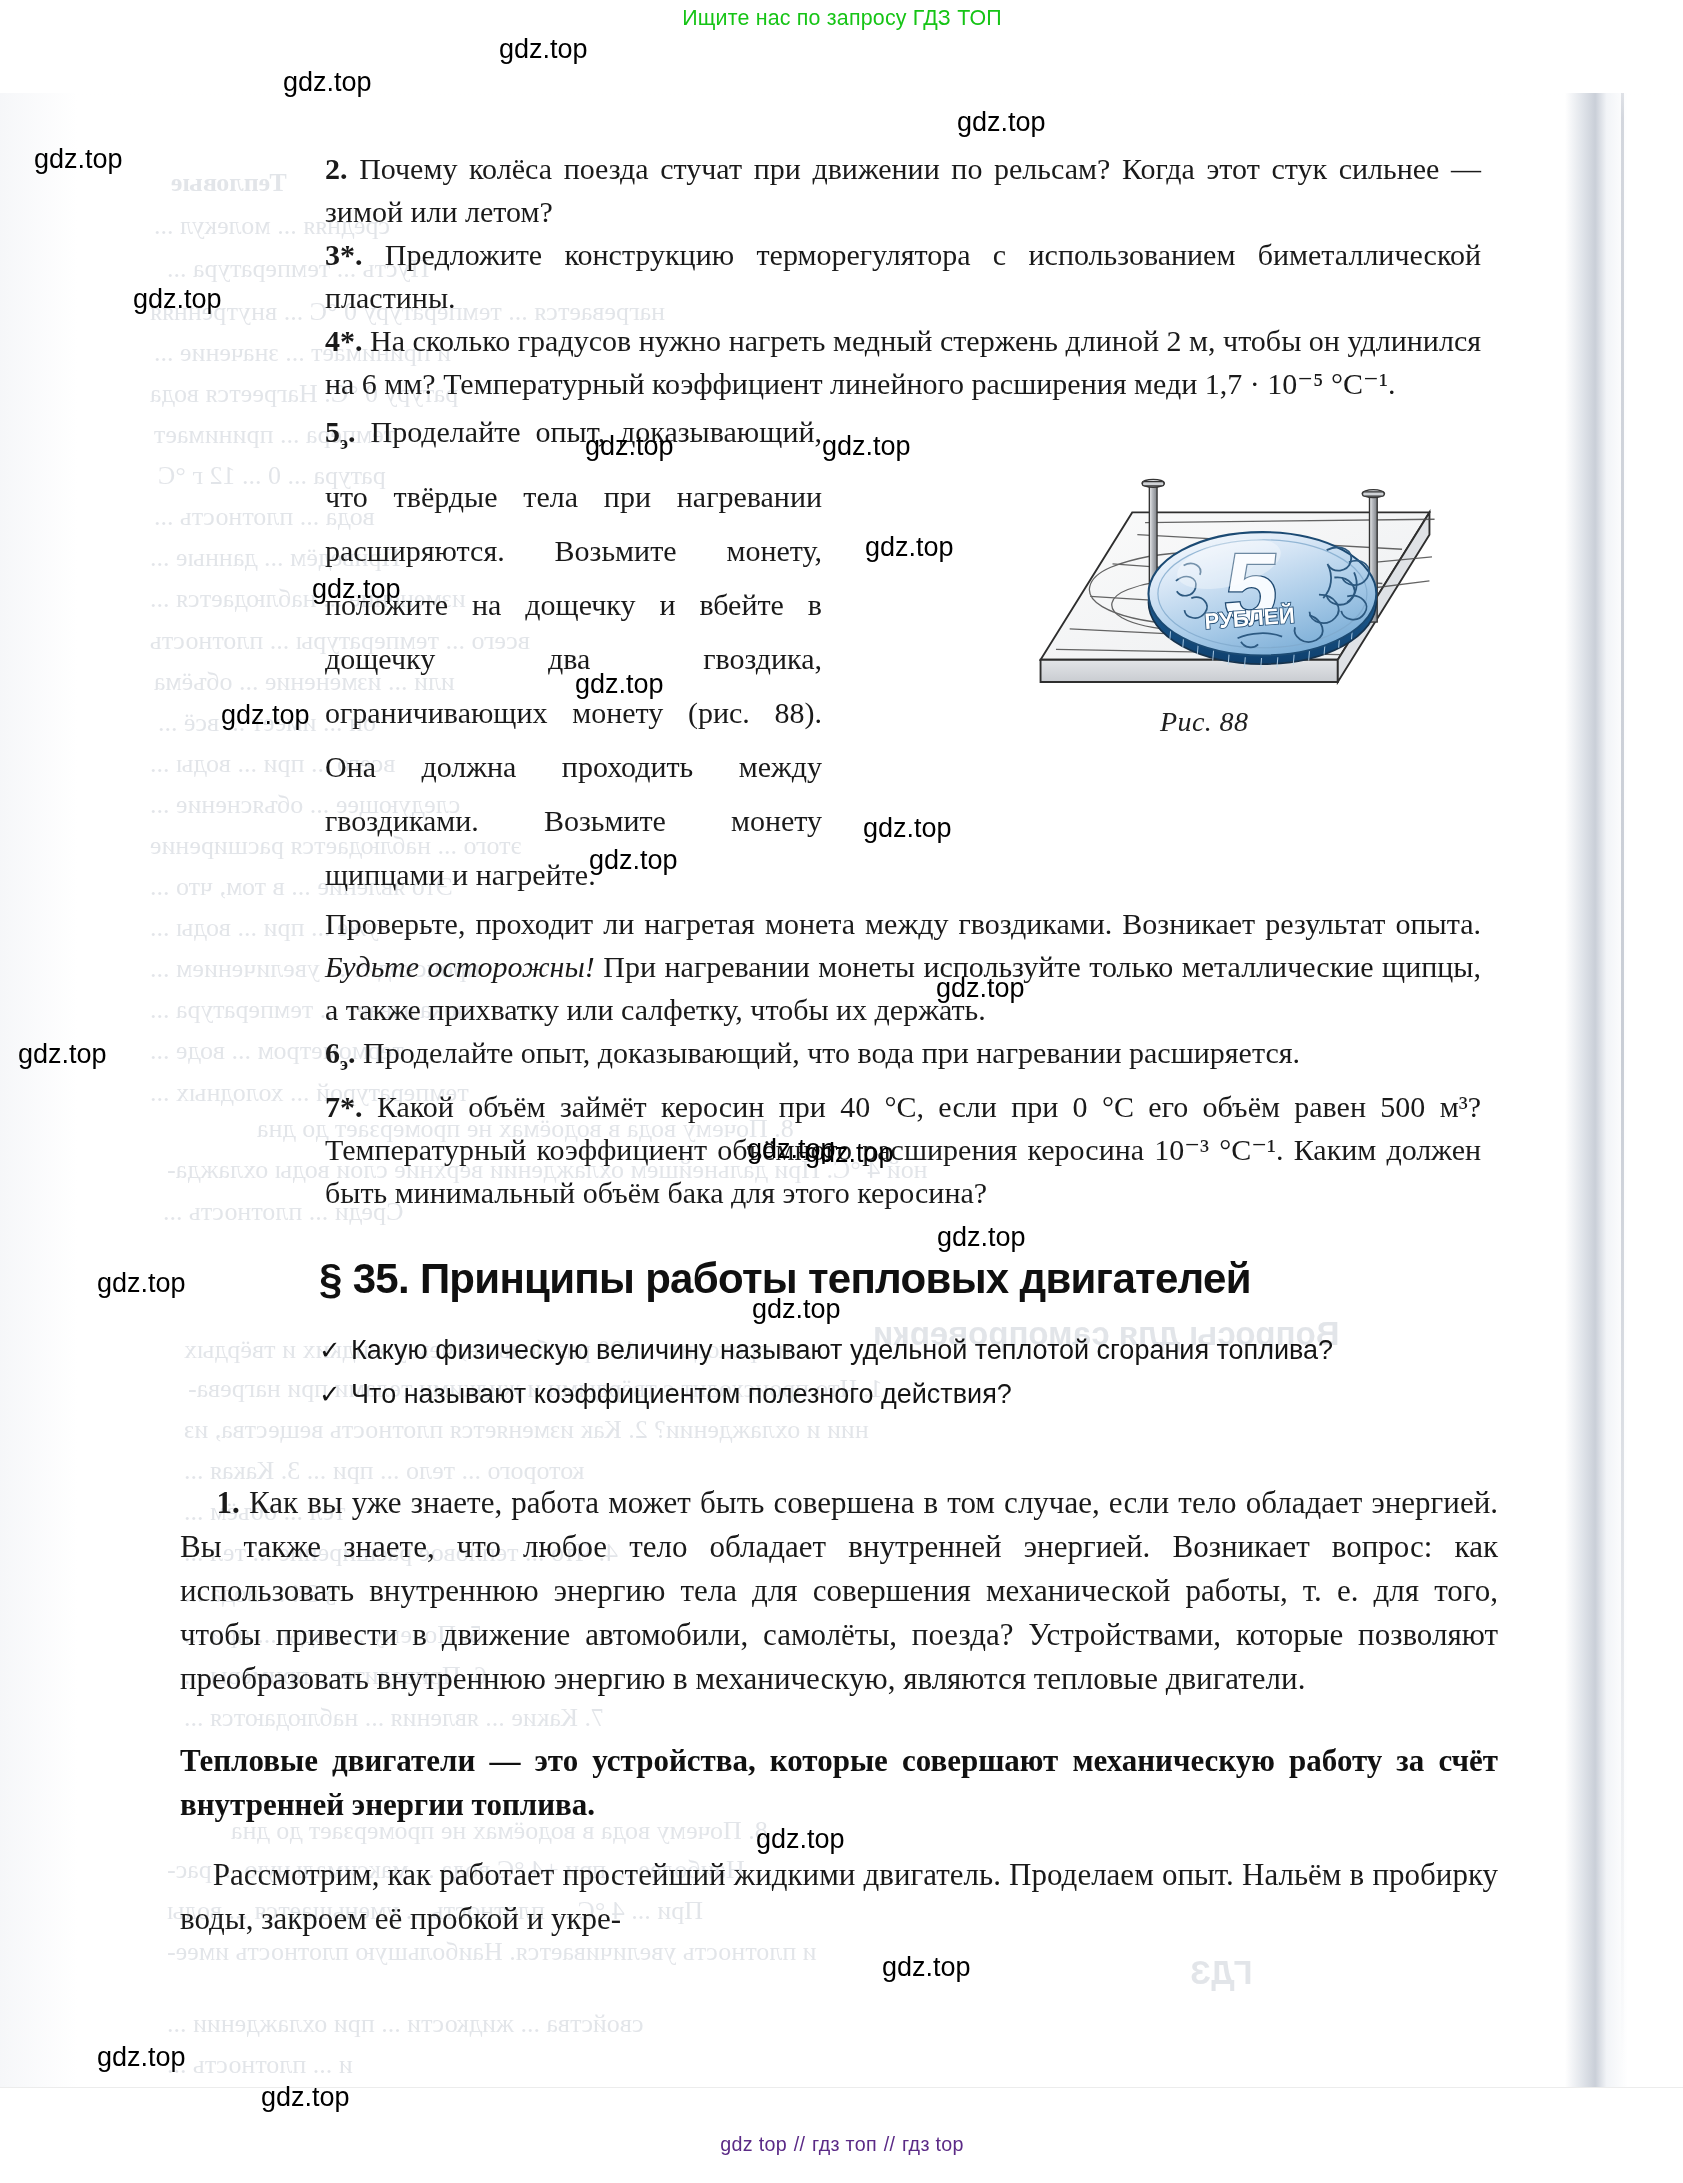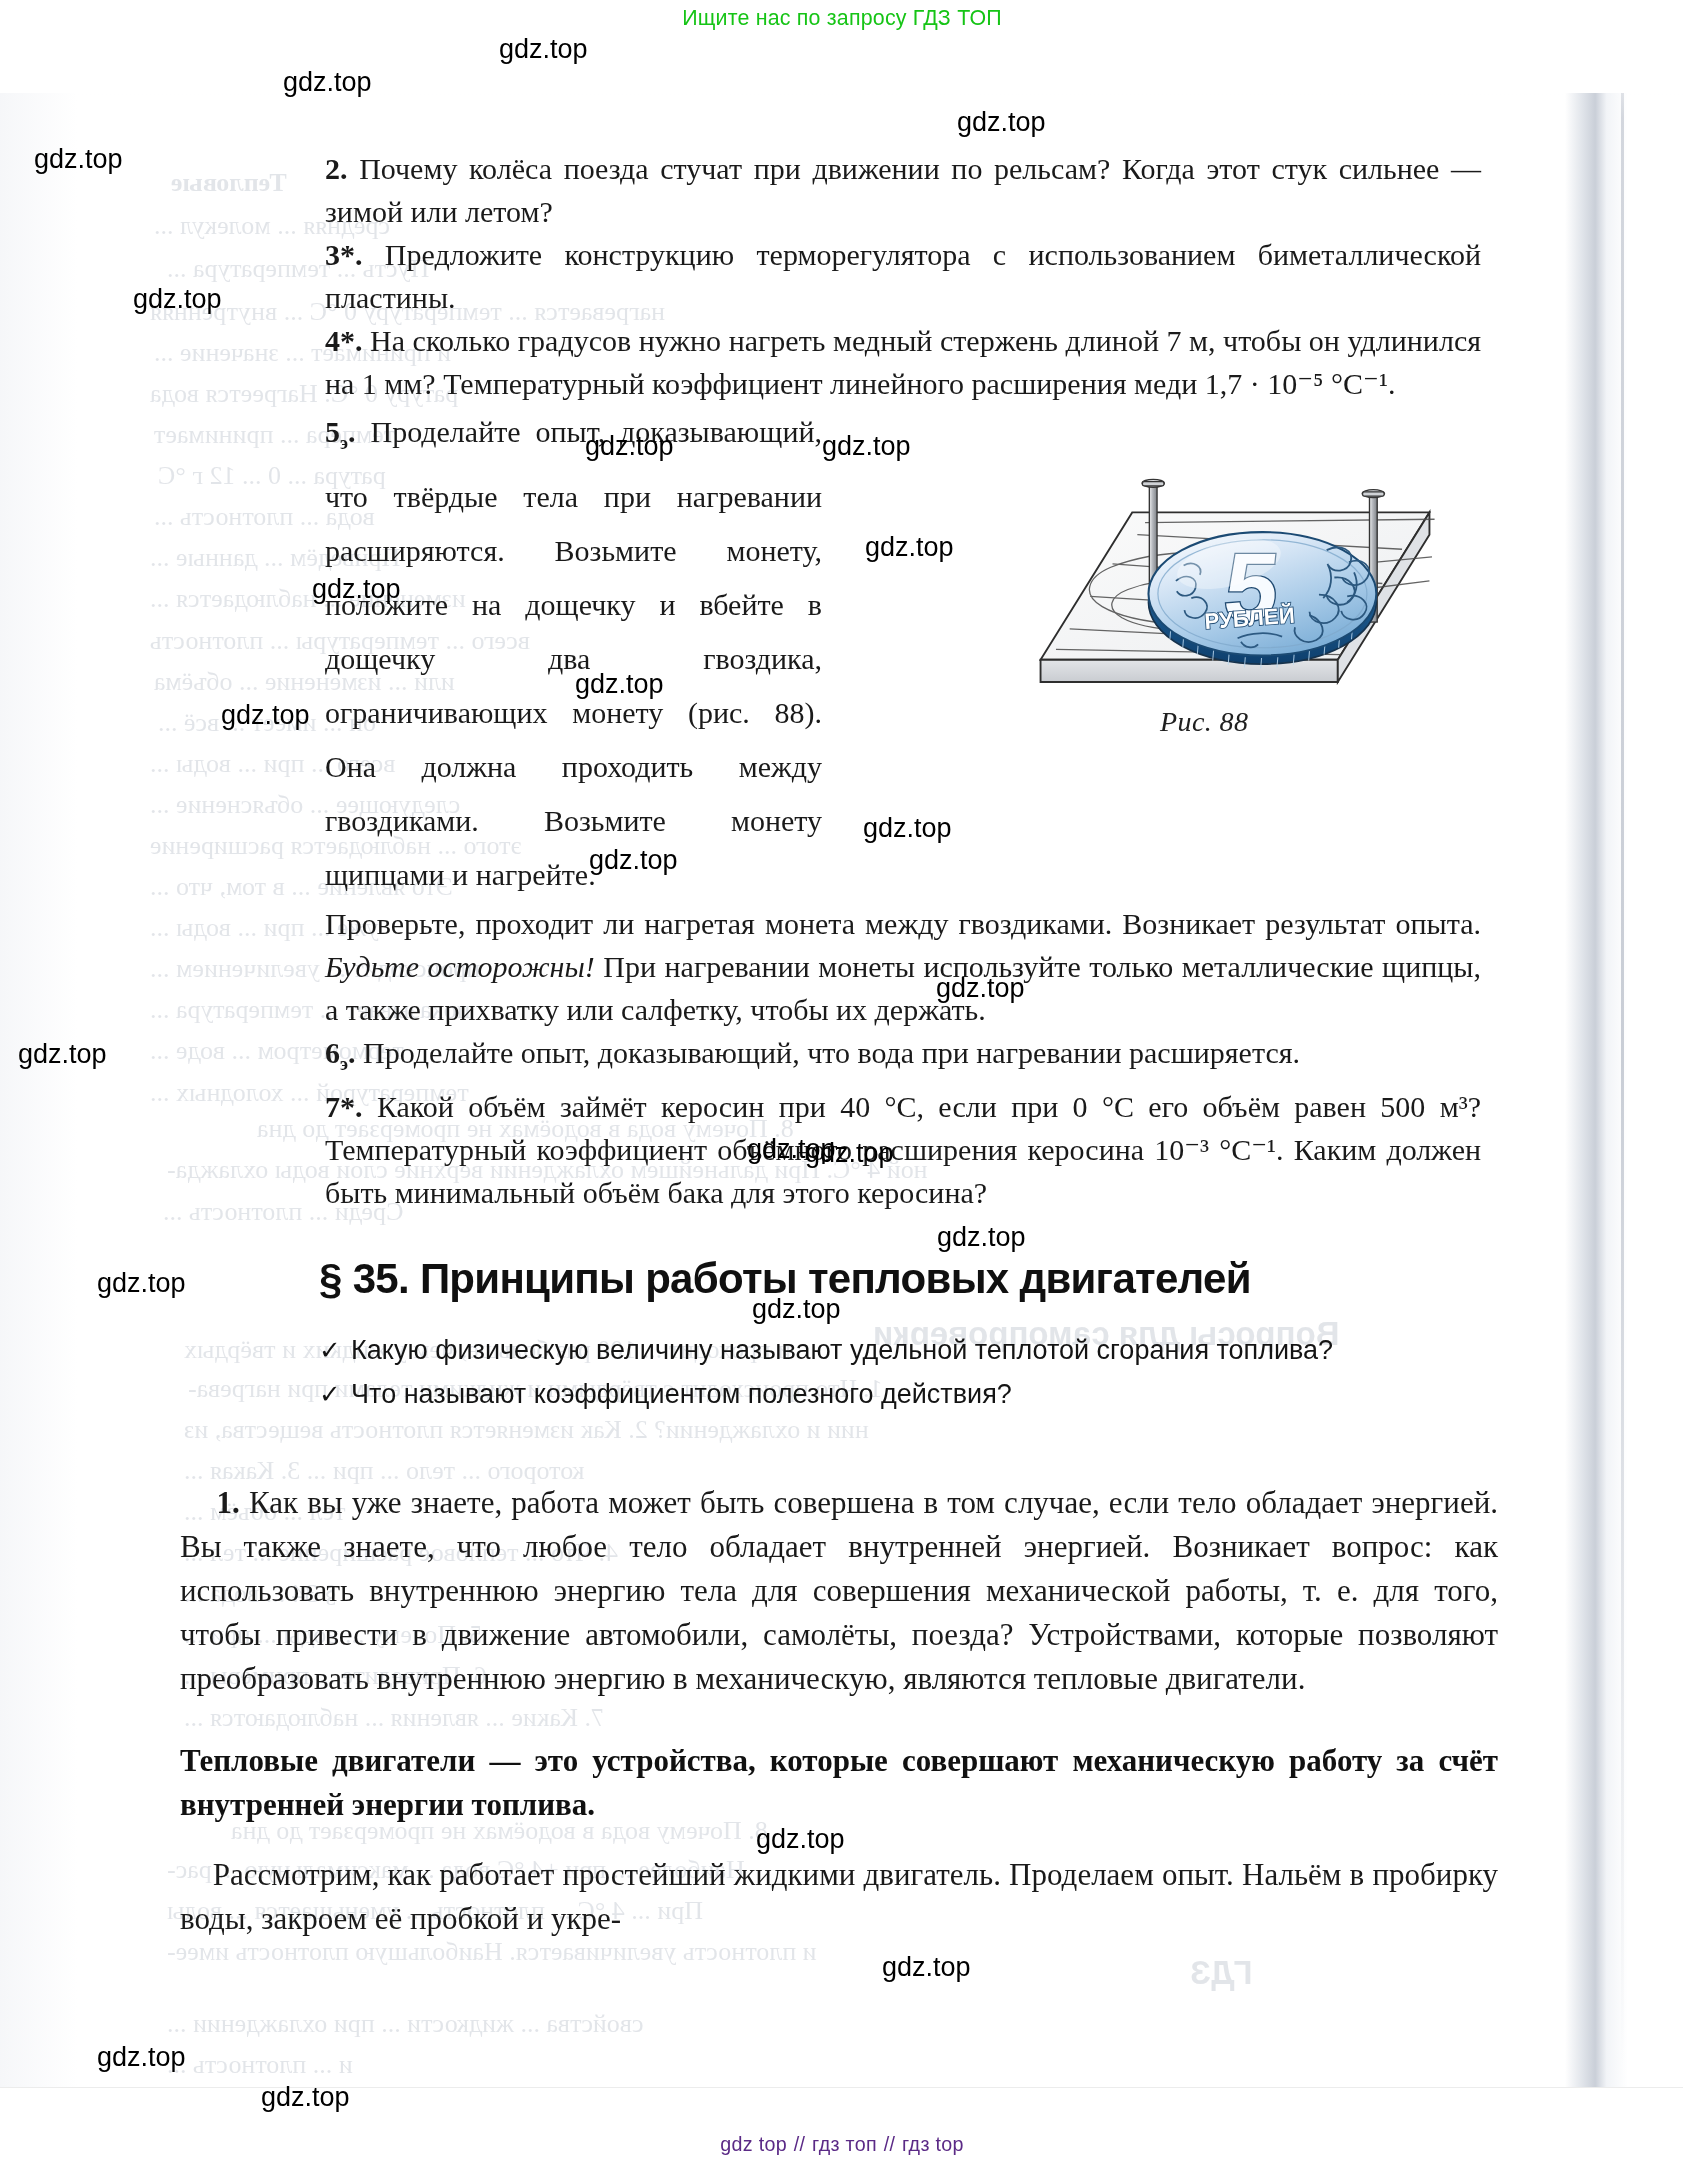--- a/index.html
+++ b/index.html
@@ -316,21 +316,21 @@
     <div id="page-edge"></div>
     <div id="page-edge-line"></div>
     <div id="top-fade"></div>
 
     <div id="content">
 
       <p class="body"><span class="num">2.</span> <span>Почему колёса поезда стучат при движении по рельсам? Когда этот стук сильнее — зимой или летом?</span></p>
 
       <p class="body"><span class="num">3*.</span> <span>Предложите конструкцию терморегулятора с использованием биметаллической пластины.</span></p>
 
-      <p class="body"><span class="num">4*.</span> <span>На сколько градусов нужно нагреть медный стержень длиной 7 м, чтобы он удлинился на 1 мм? Температурный коэффициент линейного расширения меди 1,7 · 10⁻⁵ °С⁻¹.</span></p>
+      <p class="body"><span class="num">4*.</span> <span>На сколько градусов нужно нагреть медный стержень длиной 2 м, чтобы он удлинился на 6 мм? Температурный коэффициент линейного расширения меди 1,7 · 10⁻⁵ °С⁻¹.</span></p>
 
       <div id="ex5-row">
         <div id="ex5-text"><span class="num"><span>5</span><span class="sub">э</span><span>.</span></span> <span>Проделайте опыт, доказывающий, что твёрдые тела при нагревании расширяются. Возьмите монету, положите на дощечку и вбейте в дощечку два гвоздика, ограничивающих монету (рис. 88). Она должна проходить между гвоздиками. Возьмите монету щипцами и нагрейте.</span></div>
       </div>
 
       <p class="body"><span>Проверьте, проходит ли нагретая монета между гвоздиками. Возникает результат опыта. </span><span class="ital">Будьте осторожны!</span><span> При нагревании монеты используйте только металлические щипцы, а также прихватку или салфетку, чтобы их держать.</span></p>
 
       <p class="body"><span class="num"><span>6</span><span class="sub">э</span><span>.</span></span> <span>Проделайте опыт, доказывающий, что вода при нагревании расширяется.</span></p>
 
       <p class="body"><span class="num">7*.</span> <span>Какой объём займёт керосин при 40 °С, если при 0 °С его объём равен 500 м³? Температурный коэффициент объёмного расширения керосина 10⁻³ °С⁻¹. Каким должен быть минимальный объём бака для этого керосина?</span></p>

